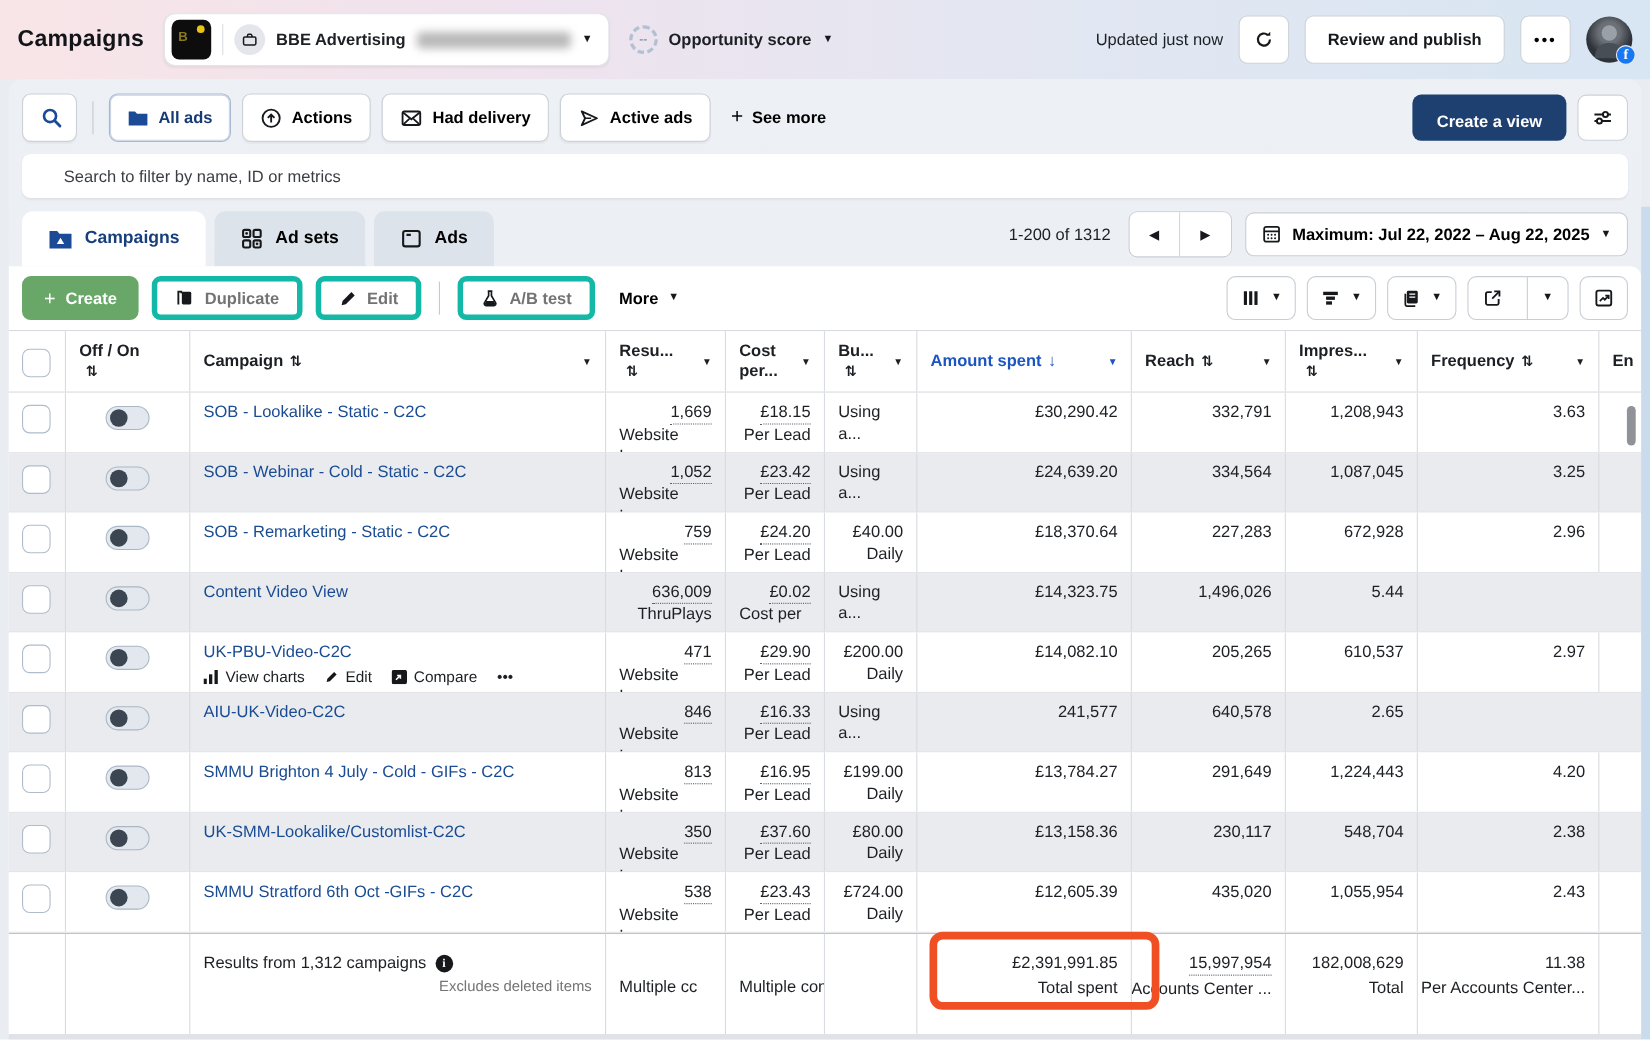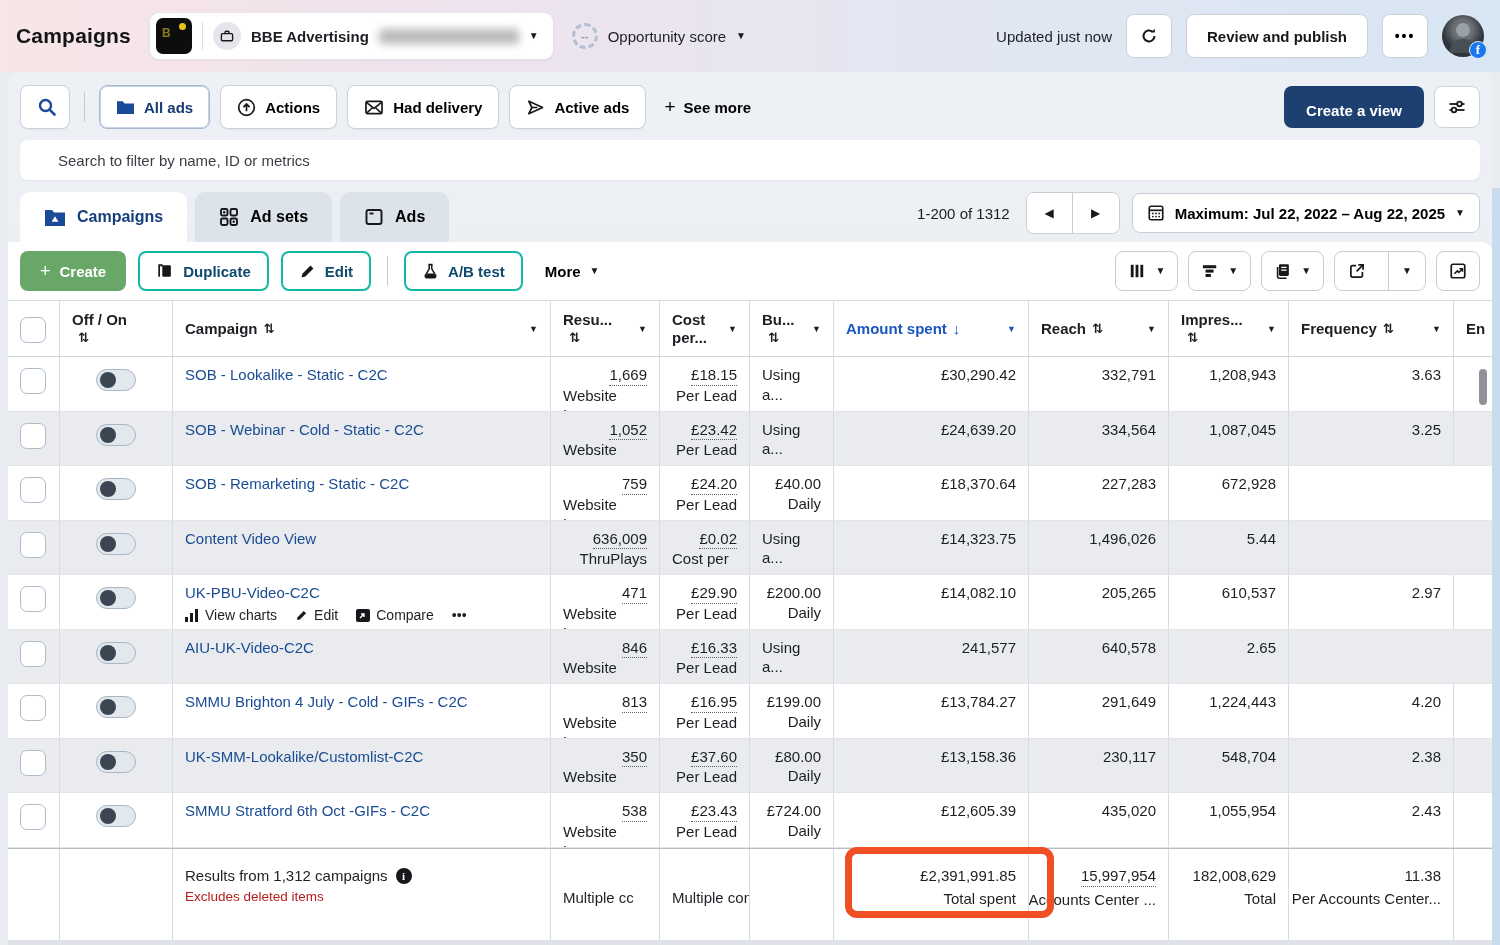--- a/index.html
+++ b/index.html
@@ -26,21 +26,21 @@
   .account-logo::after { content:""; position:absolute; top:5px; right:6px; width:7px; height:7px; border-radius:50%; background:#e8c417; }
   .account-logo::before { content:"B"; position:absolute; left:6px; top:8px; font-size:12px; font-weight:700; color:#8a7a1e; }
   .pill-divider { width:1px; height:28px; background:#d9dce1; }
   .biz-circle { width:28px; height:28px; border-radius:50%; background:#e4e6eb; display:flex; align-items:center; justify-content:center; }
   .account-name { font-weight:700; font-size:15px; }
   .blur-blob { width:140px; height:15px; background:#b9b9b9; border-radius:4px; filter:blur(4px); }
   .caret { font-size:10px; color:#16181b; line-height:1; }
   .opp-group { display:flex; align-items:center; gap:10px; cursor:pointer; }
   .opp-circle { width:26px; height:26px; border-radius:50%; border:3px dashed #b3c0d2; color:#8d99a8;
     display:flex; align-items:center; justify-content:center; font-size:11px; font-weight:700; }
-  .opp-label { font-size:15px; font-weight:400; }
+  .opp-label { font-size:15px; font-weight:700; }
   .topbar-right { margin-left:auto; display:flex; align-items:center; gap:14px; }
   .updated-text { font-size:15px; }
   .icon-btn {
     background:#fff; border:1px solid #cdd2d9; border-radius:8px; height:44px; min-width:46px;
     display:flex; align-items:center; justify-content:center; cursor:pointer; font-size:15px;
   }
   .btn-outline {
     background:#fff; border:1px solid #cdd2d9; border-radius:8px; height:44px; padding:0 20px;
     font-size:15px; font-weight:600; color:#16181b; cursor:pointer;
   }
@@ -82,22 +82,22 @@
   .range-text { font-size:15px; margin-right:4px; }
   .pager { display:flex; border:1px solid #c9ced6; border-radius:8px; overflow:hidden; background:#fff; }
   .pager button { width:46px; height:40px; border:none; background:#fff; cursor:pointer; font-size:12px; color:#16181b; }
   .pager button:first-child { border-right:1px solid #c9ced6; }
   .date-btn { display:flex; align-items:center; gap:10px; background:#fff; border:1px solid #c9ced6; border-radius:8px;
     height:40px; padding:0 14px; font-size:15px; font-weight:600; cursor:pointer; }
 
   
   .card { background:#fff; border-radius:0 10px 0 0; height:693px; position:relative; }
   .toolbar { display:flex; align-items:center; gap:12px; padding:9px 12px; height:58px; }
-  .btn { display:flex; align-items:center; gap:9px; background:#fff; border:2px solid #14b8a6; border-radius:8px;
-    height:40px; padding:0 16px; font-size:15px; font-weight:600; color:#0c4a6e; cursor:pointer; }
+  .btn { display:flex; align-items:center; gap:9px; background:#fff; border:5px solid #14b8a6; border-radius:8px;
+    height:40px; padding:0 16px; font-size:15px; font-weight:600; color:#737373; cursor:pointer; }
   .btn-create { background:#68a768; border:none; color:#fff; font-weight:700; padding:0 20px; }
   .btn-create .plus { font-size:18px; font-weight:400; }
   .more-btn { display:flex; align-items:center; gap:9px; background:none; border:none; font-size:15px; font-weight:600; cursor:pointer; padding:0 10px; }
   .toolbar-right { margin-left:auto; display:flex; align-items:center; gap:10px; }
   .tool-ic { display:flex; align-items:center; gap:9px; background:#fff; border:1px solid #c9ced6; border-radius:8px; height:40px; padding:0 12px; cursor:pointer; }
   .split { padding:0; }
   .split .half { display:flex; align-items:center; justify-content:center; height:100%; padding:0 13px; }
   .split .half + .half { border-left:1px solid #c9ced6; }
 
   
@@ -129,21 +129,21 @@
   .dotted { border-bottom:1.5px dotted #5c6065; }
   .c-budget.left { align-items:flex-start; }
   .c-end { border-right:none; }
 
   .tbody { position:relative; }
   .vthumb { position:absolute; top:12px; right:5px; width:8px; height:36px; border-radius:4px; background:#8f9398; }
 
   .tfoot { height:93px; border-top:1px solid #b9bdc3; background:#fff; font-size:15px; }
   .tfoot .cell { padding-top:17px; }
   .f-title { display:flex; align-items:center; gap:8px; font-size:15px; line-height:20px; }
-  .f-note { color:#b91c1c; font-size:13.5px; margin-top:3px; }
+  .f-note { color:#737373; font-size:13.5px; margin-top:3px;text-align:right; }
   .f-mid { padding-top:40px !important; white-space:nowrap; }
   .f-num { display:flex; flex-direction:column; align-items:flex-end; line-height:20px; white-space:nowrap; }
   .f-num .lbl { margin-top:3px; }
   .info-dot { width:16px; height:16px; border-radius:50%; background:#16181b; color:#fff; font-size:11px; font-weight:700;
     display:inline-flex; align-items:center; justify-content:center; font-family:"Liberation Serif",serif; }
 
   
   .red-box { position:absolute; left:845px; top:847px; width:209px; height:71px; border:7px solid #f04e23; border-radius:12px; pointer-events:none; z-index:20; }
   .right-strip { position:absolute; right:0; top:188px; width:8px; height:757px; background:#c9dbec; z-index:5; }
   .bottom-strip { position:absolute; left:8px; bottom:0; width:1484px; height:5px; background:#dfe3e8; z-index:6; }
@@ -559,20 +559,23 @@
     </div>
     <div class="cell c-num">
                 <span>£18,370.64</span>
               </div>
     <div class="cell c-num">
                 <span>227,283</span>
               </div>
     <div class="cell c-num">
                 <span>672,928</span>
               </div>
+    <div class="cell c-num">
+                <span>2.96</span>
+              </div>
     <div class="cell c-end"></div>
   </div>
 
   <div class="trow cols alt">
     <div class="cell c-sel">
                 <span class="checkbox"></span>
               </div>
     <div class="cell c-toggle">
       <span class="toggle">
                   <span class="knob"></span>

